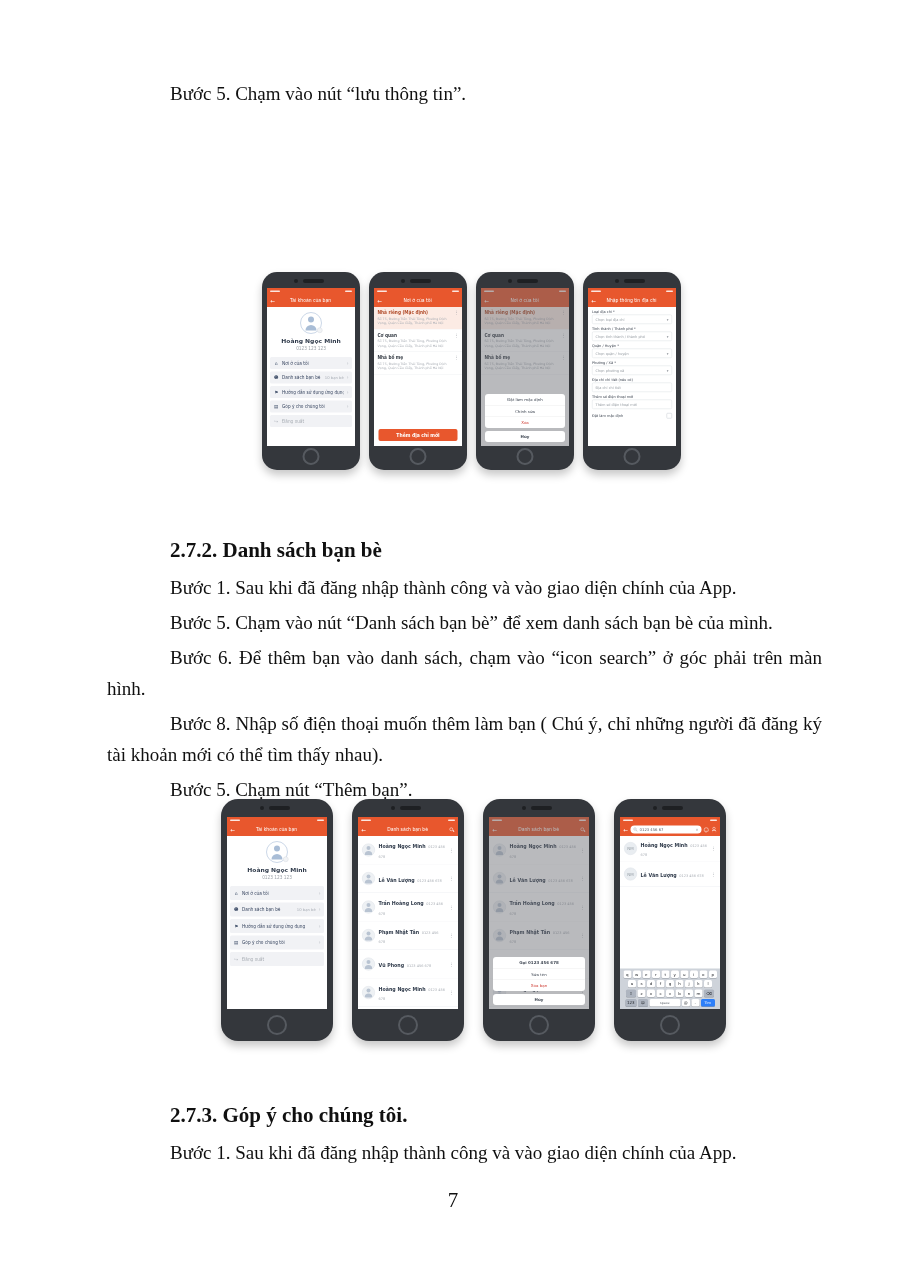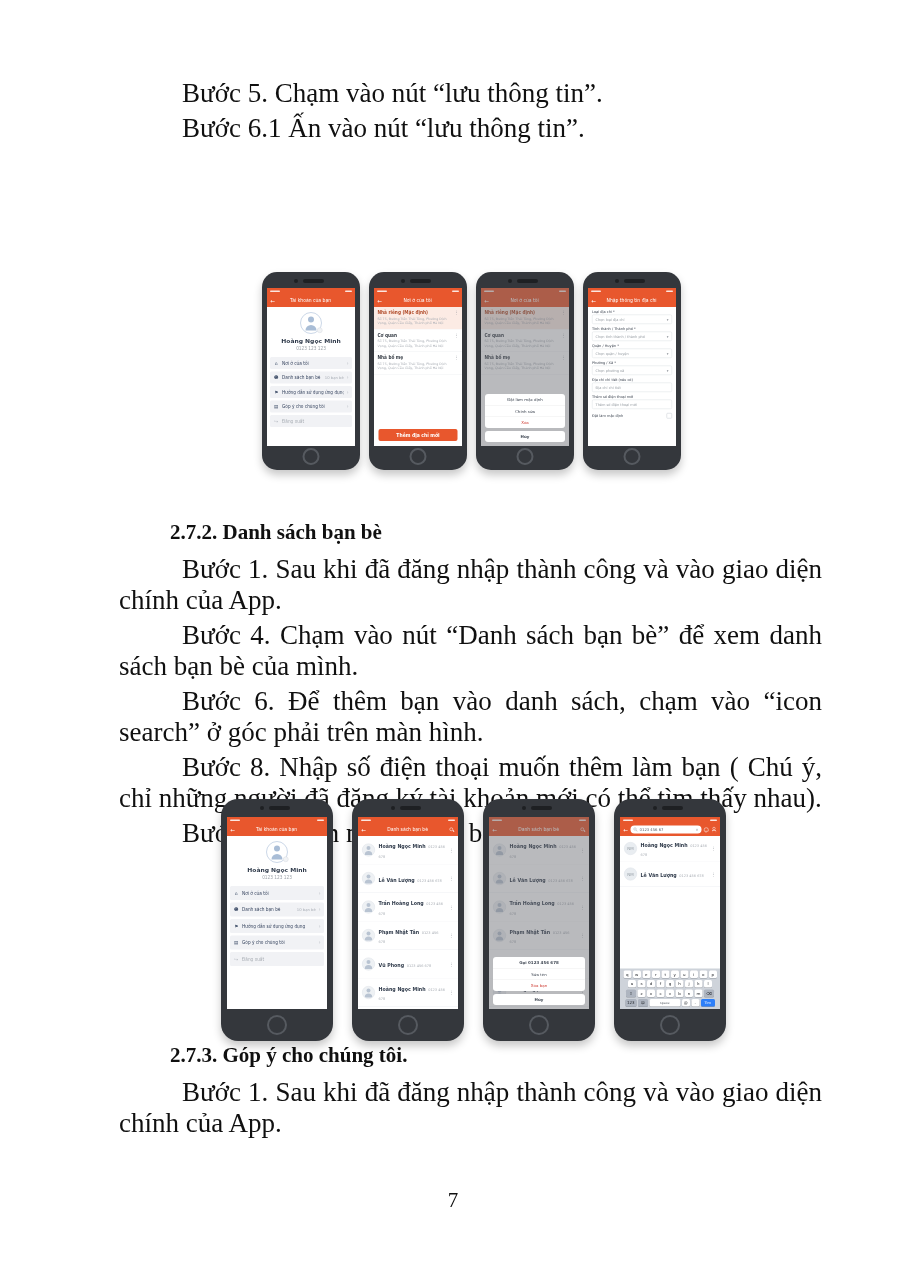--- a/index.html
+++ b/index.html
@@ -1,24 +1,24 @@
 <!DOCTYPE html>
 <html><head>
 <meta charset="utf-8">
 <style>
   html,body{margin:0;padding:0;background:#ffffff;}
   .page{position:relative;width:906px;height:1280px;background:#fff;overflow:hidden;
         font-family:"Liberation Serif",serif;color:#101010;}
   
   .tb{position:absolute;left:107px;width:715px;}
-  .tb p{font-size:27px;line-height:31px;margin:0 0 4px 12px;text-align:justify;text-indent:63px;}
-  .tb h3{font-size:21px;line-height:31px;margin:0 0 6px 0;font-weight:bold;text-indent:63px;}
+  .tb p{font-size:19px;line-height:31px;margin:0 0 4px 0;text-align:justify;text-indent:63px;}
+  .tb h3{font-size:21px;line-height:31px;margin:18px 0 6px 0;font-weight:bold;text-indent:63px;}
   #block-top{top:78px;}
   #block-272{top:517px;}
-  #block-273{top:1040px;}
+  #block-273{top:1082px;}
   .pageno{position:absolute;top:1188px;left:0;width:100%;text-align:center;font-size:21px;}
   
   .phrow{position:absolute;display:flex;}
   #row1{top:272px;left:262px;gap:9px;}
   #row2{top:799px;left:221px;gap:19px;}
   .phone{flex:none;background:#34373c;border-radius:15px;position:relative;
          box-shadow:0 5px 9px rgba(0,0,0,.22);}
   #row1 .phone{width:98px;height:198px;}
   #row2 .phone{width:112px;height:242px;border-radius:17px;}
   .cam{position:absolute;top:7px;left:50%;margin-left:-17px;width:4px;height:4px;border-radius:50%;background:#1e2023;}
@@ -115,21 +115,20 @@
   .key.sp{min-width:62px;font-size:6.5px;color:#5a6068;}
   .key.ret{min-width:28px;background:#2d7ff9;color:#fff;font-size:7px;}
 </style>
 </head>
 <body>
 
 <div class="page">
 
   <div class="tb" id="block-top">
     <p>Bước 5. Chạm vào nút “lưu thông tin”.</p>
-    <p>Bước 6.1 Ấn vào nút “lưu thông tin”.</p>
   </div>
 
   <div class="phrow" id="row1">
 
     <div class="phone">
       <span class="cam"></span>
       <span class="spk"></span>
       <span class="home"></span>
       <div class="screen">
           <div class="inner">
@@ -320,21 +319,21 @@
           <span class="bx"></span>
         </div>
       </div>
         </div>
     </div>
   </div>
 
   <div class="tb" id="block-272">
     <h3>2.7.2. Danh sách bạn bè</h3>
     <p>Bước 1. Sau khi đã đăng nhập thành công và vào giao diện chính của App.</p>
-    <p>Bước 4. Chạm vào nút “Danh sách bạn bè” để xem danh sách bạn bè của mình.</p>
+    <p>Bước 5. Chạm vào nút “Danh sách bạn bè” để xem danh sách bạn bè của mình.</p>
     <p>Bước 6. Để thêm bạn vào danh sách, chạm vào “icon search” ở góc phải trên màn hình.</p>
     <p>Bước 8. Nhập số điện thoại muốn thêm làm bạn ( Chú ý, chỉ những người đã đăng ký tài khoản mới có thể tìm thấy nhau).</p>
     <p>Bước 5. Chạm nút “Thêm bạn”.</p>
   </div>
 
   <div class="phrow" id="row2">
 
     <div class="phone">
       <span class="cam"></span>
       <span class="spk"></span>

